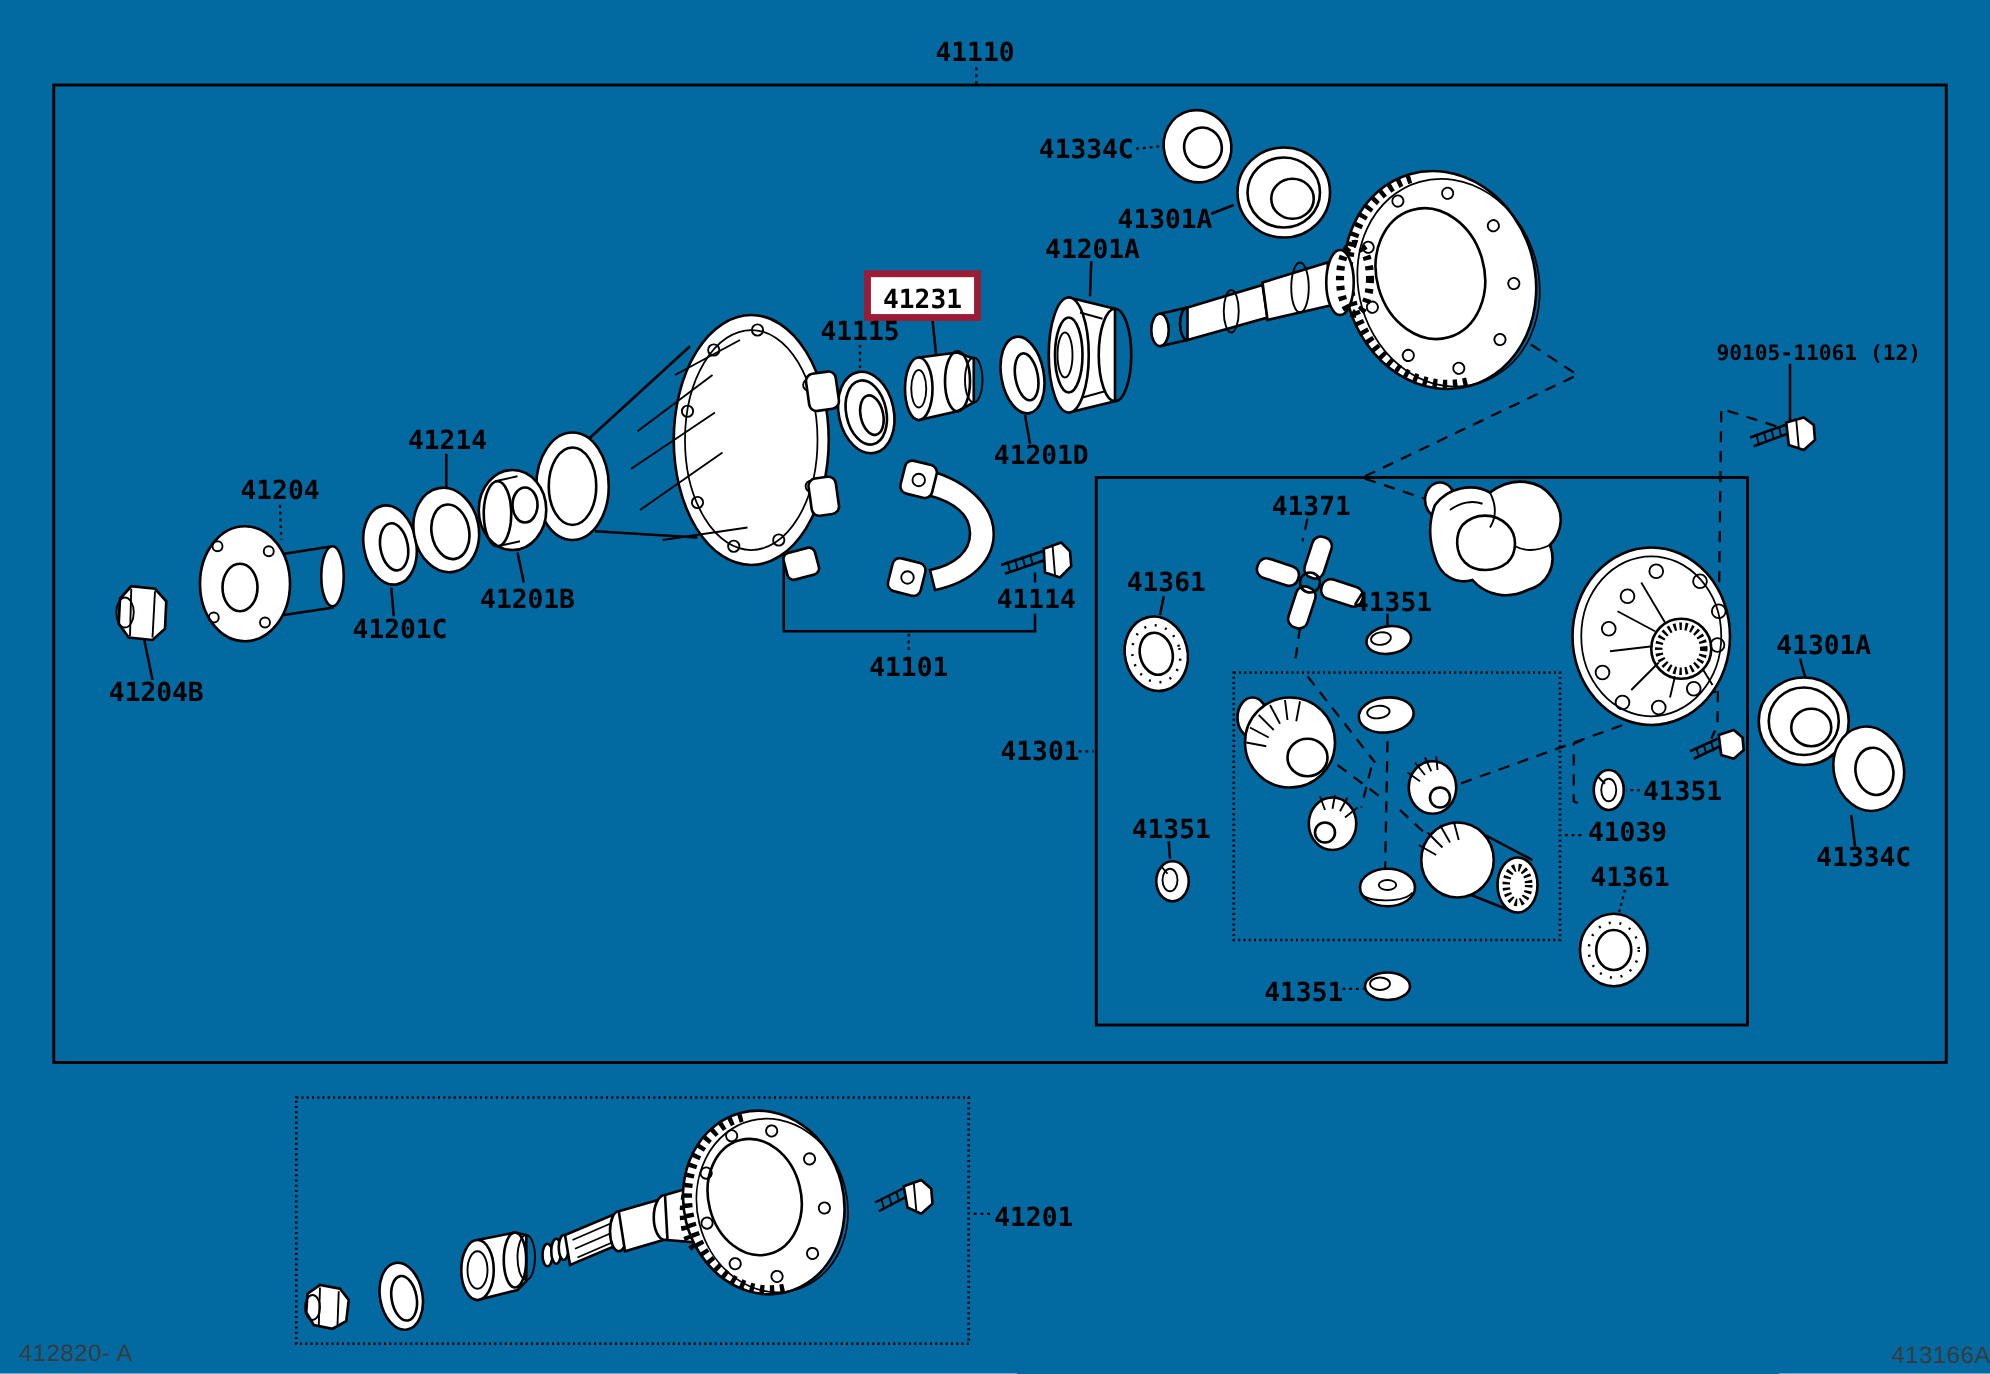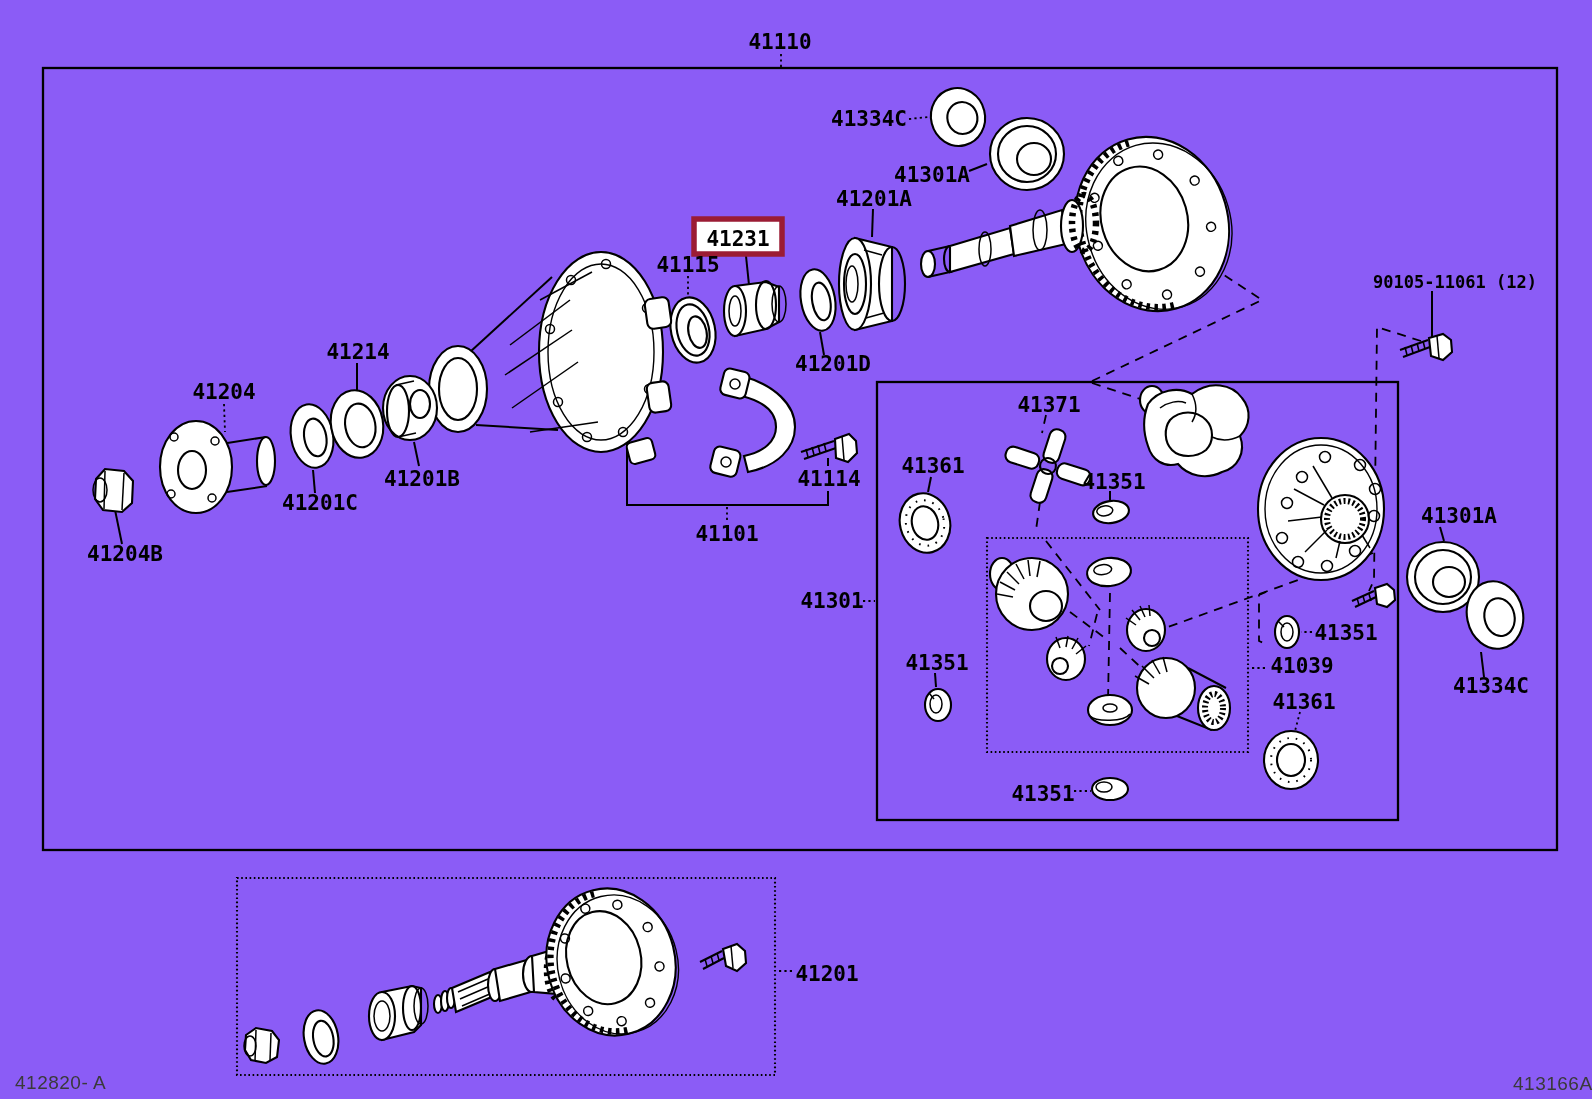--- a/index.html
+++ b/index.html
@@ -1,16 +1,16 @@
 <!DOCTYPE html>
 <html><head>
 <meta charset="utf-8">
 <style>
   html,body{margin:0;padding:0;background:#fff;}
-  #stage{position:relative;width:1592px;height:1099px;background:#8b5cf6;overflow:hidden;}
+  #stage{position:relative;width:1592px;height:1099px;background:#0369a1;overflow:hidden;}
   svg{position:absolute;left:0;top:0;}
   .lbl{font-family:"DejaVu Sans Mono",monospace;font-weight:bold;font-size:21px;fill:#000;}
   .lbl-sm{font-family:"DejaVu Sans Mono",monospace;font-weight:bold;font-size:17px;fill:#000;}
   .corner{font-family:"Liberation Sans",sans-serif;font-size:19px;fill:#3a3a3a;letter-spacing:.5px;}
   .ln{stroke:#000;stroke-width:2;fill:none;}
   .ln14{stroke:#000;stroke-width:1.4;fill:none;}
   .part{stroke:#000;stroke-width:2.1;fill:#fff;}
   .partn{stroke:#000;stroke-width:2.1;fill:none;}
   .fine{stroke:#000;stroke-width:1.5;fill:none;}
   .dash{stroke:#000;stroke-width:1.8;fill:none;stroke-dasharray:9 7;}

